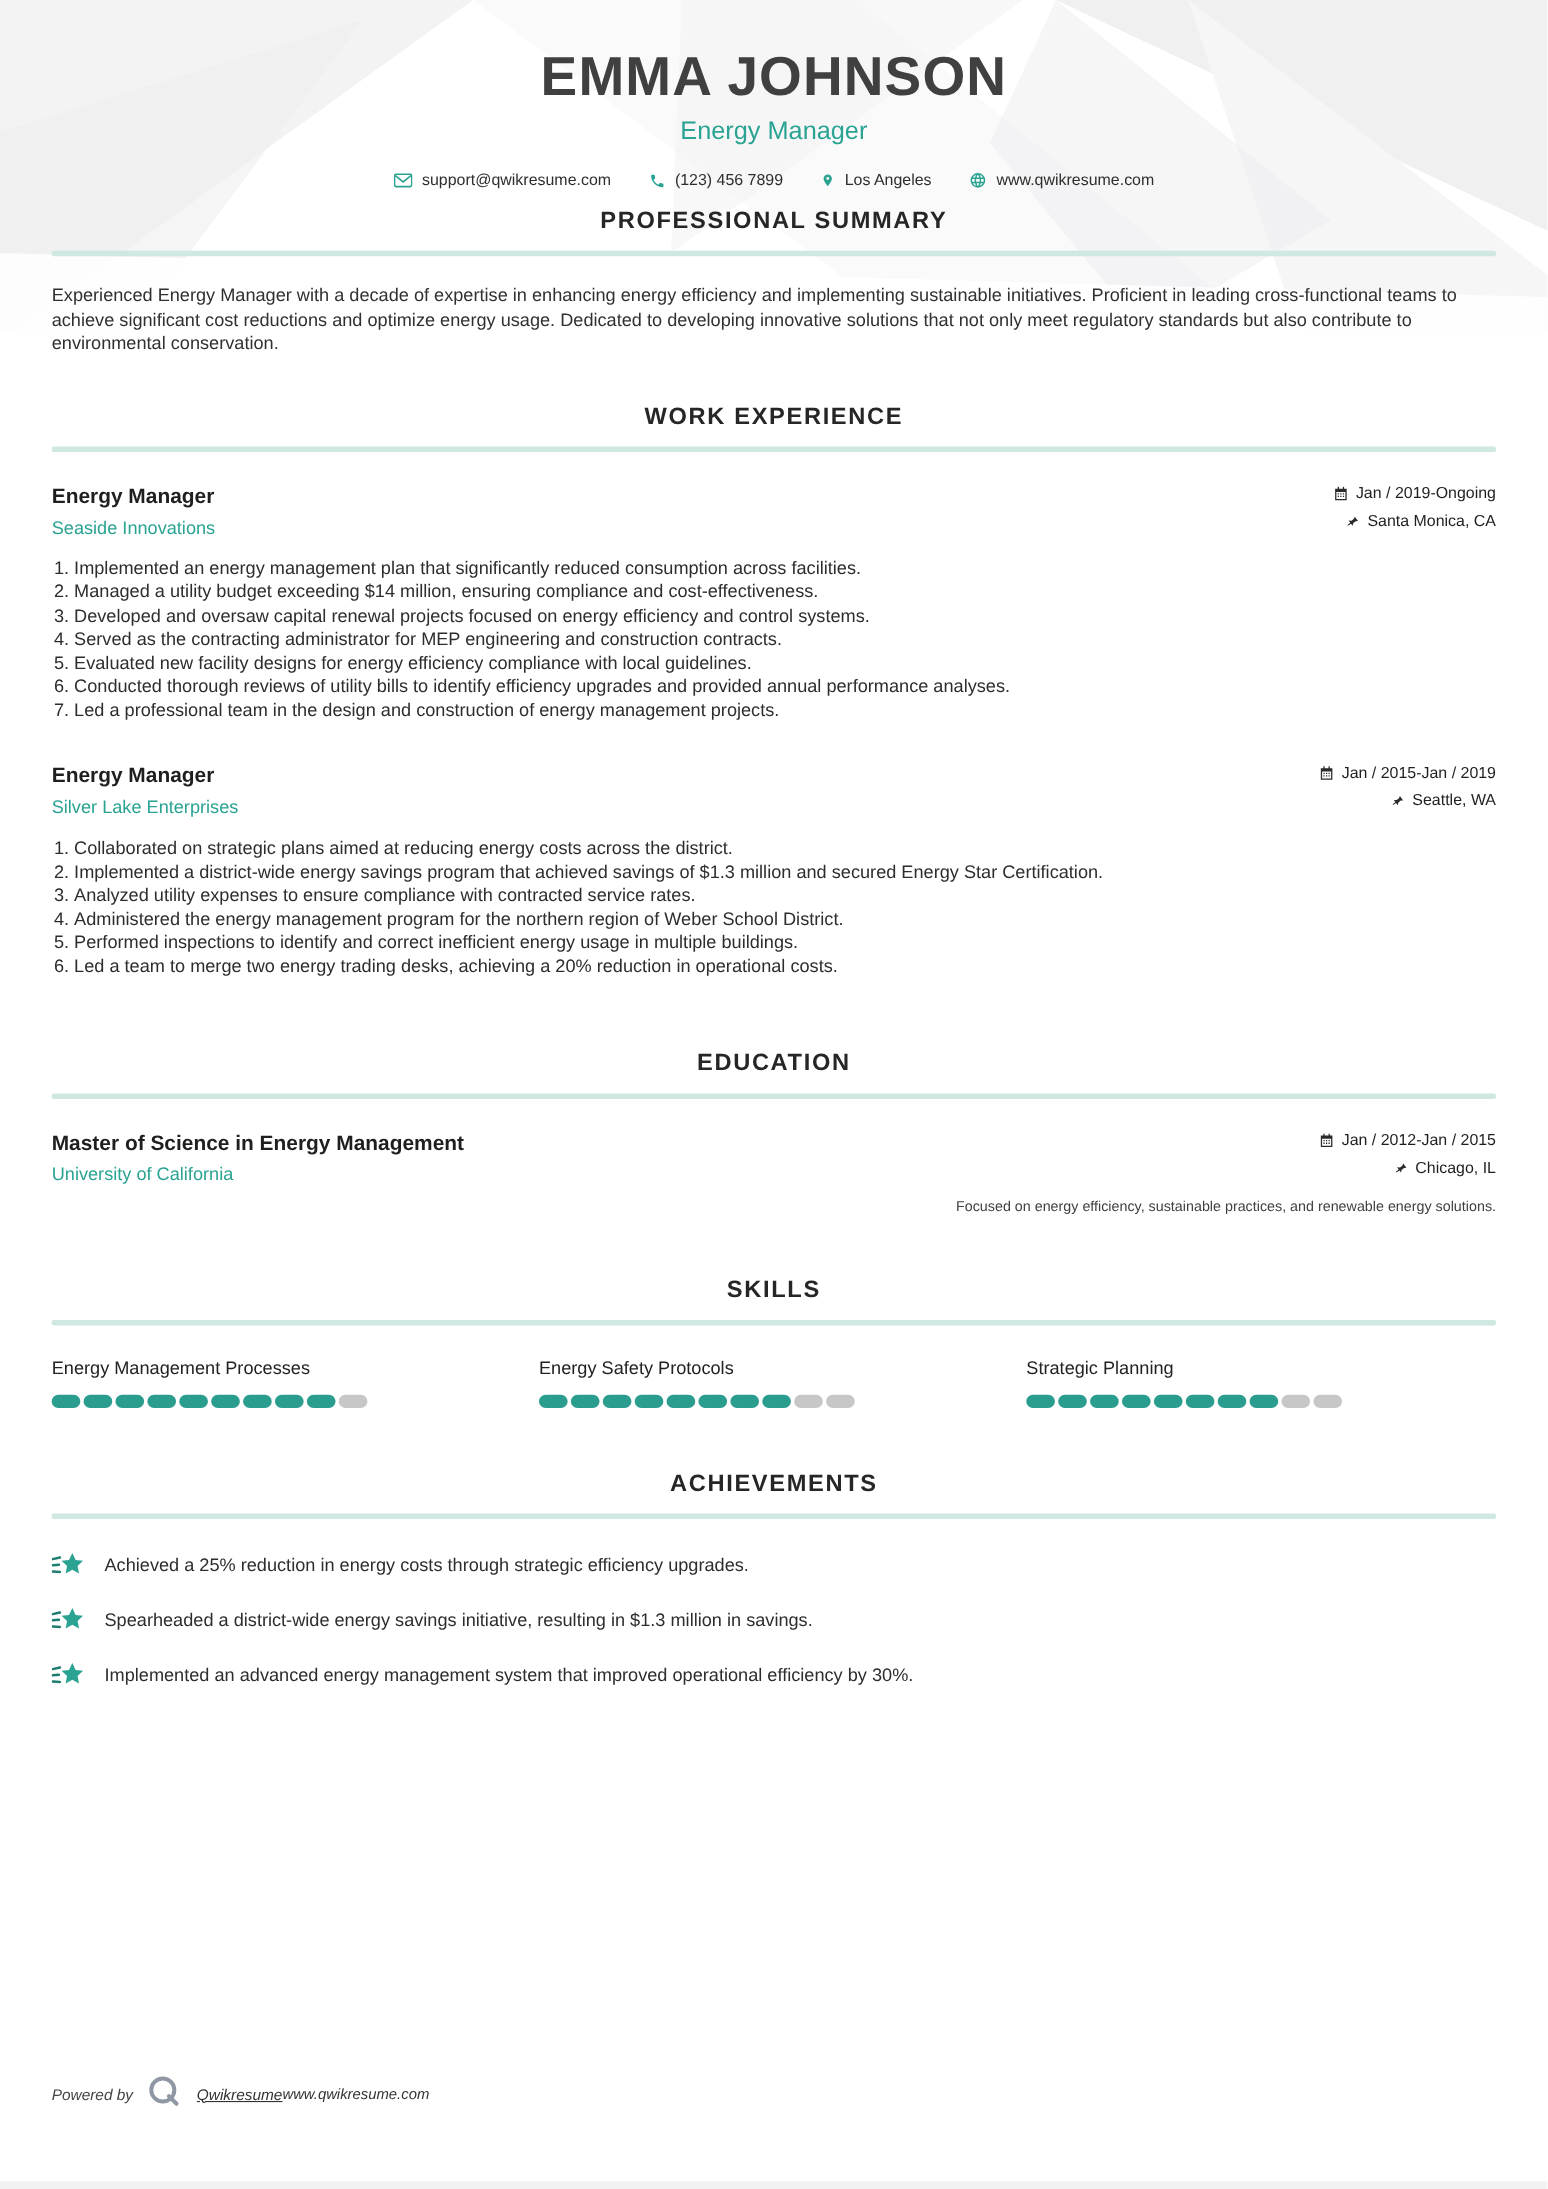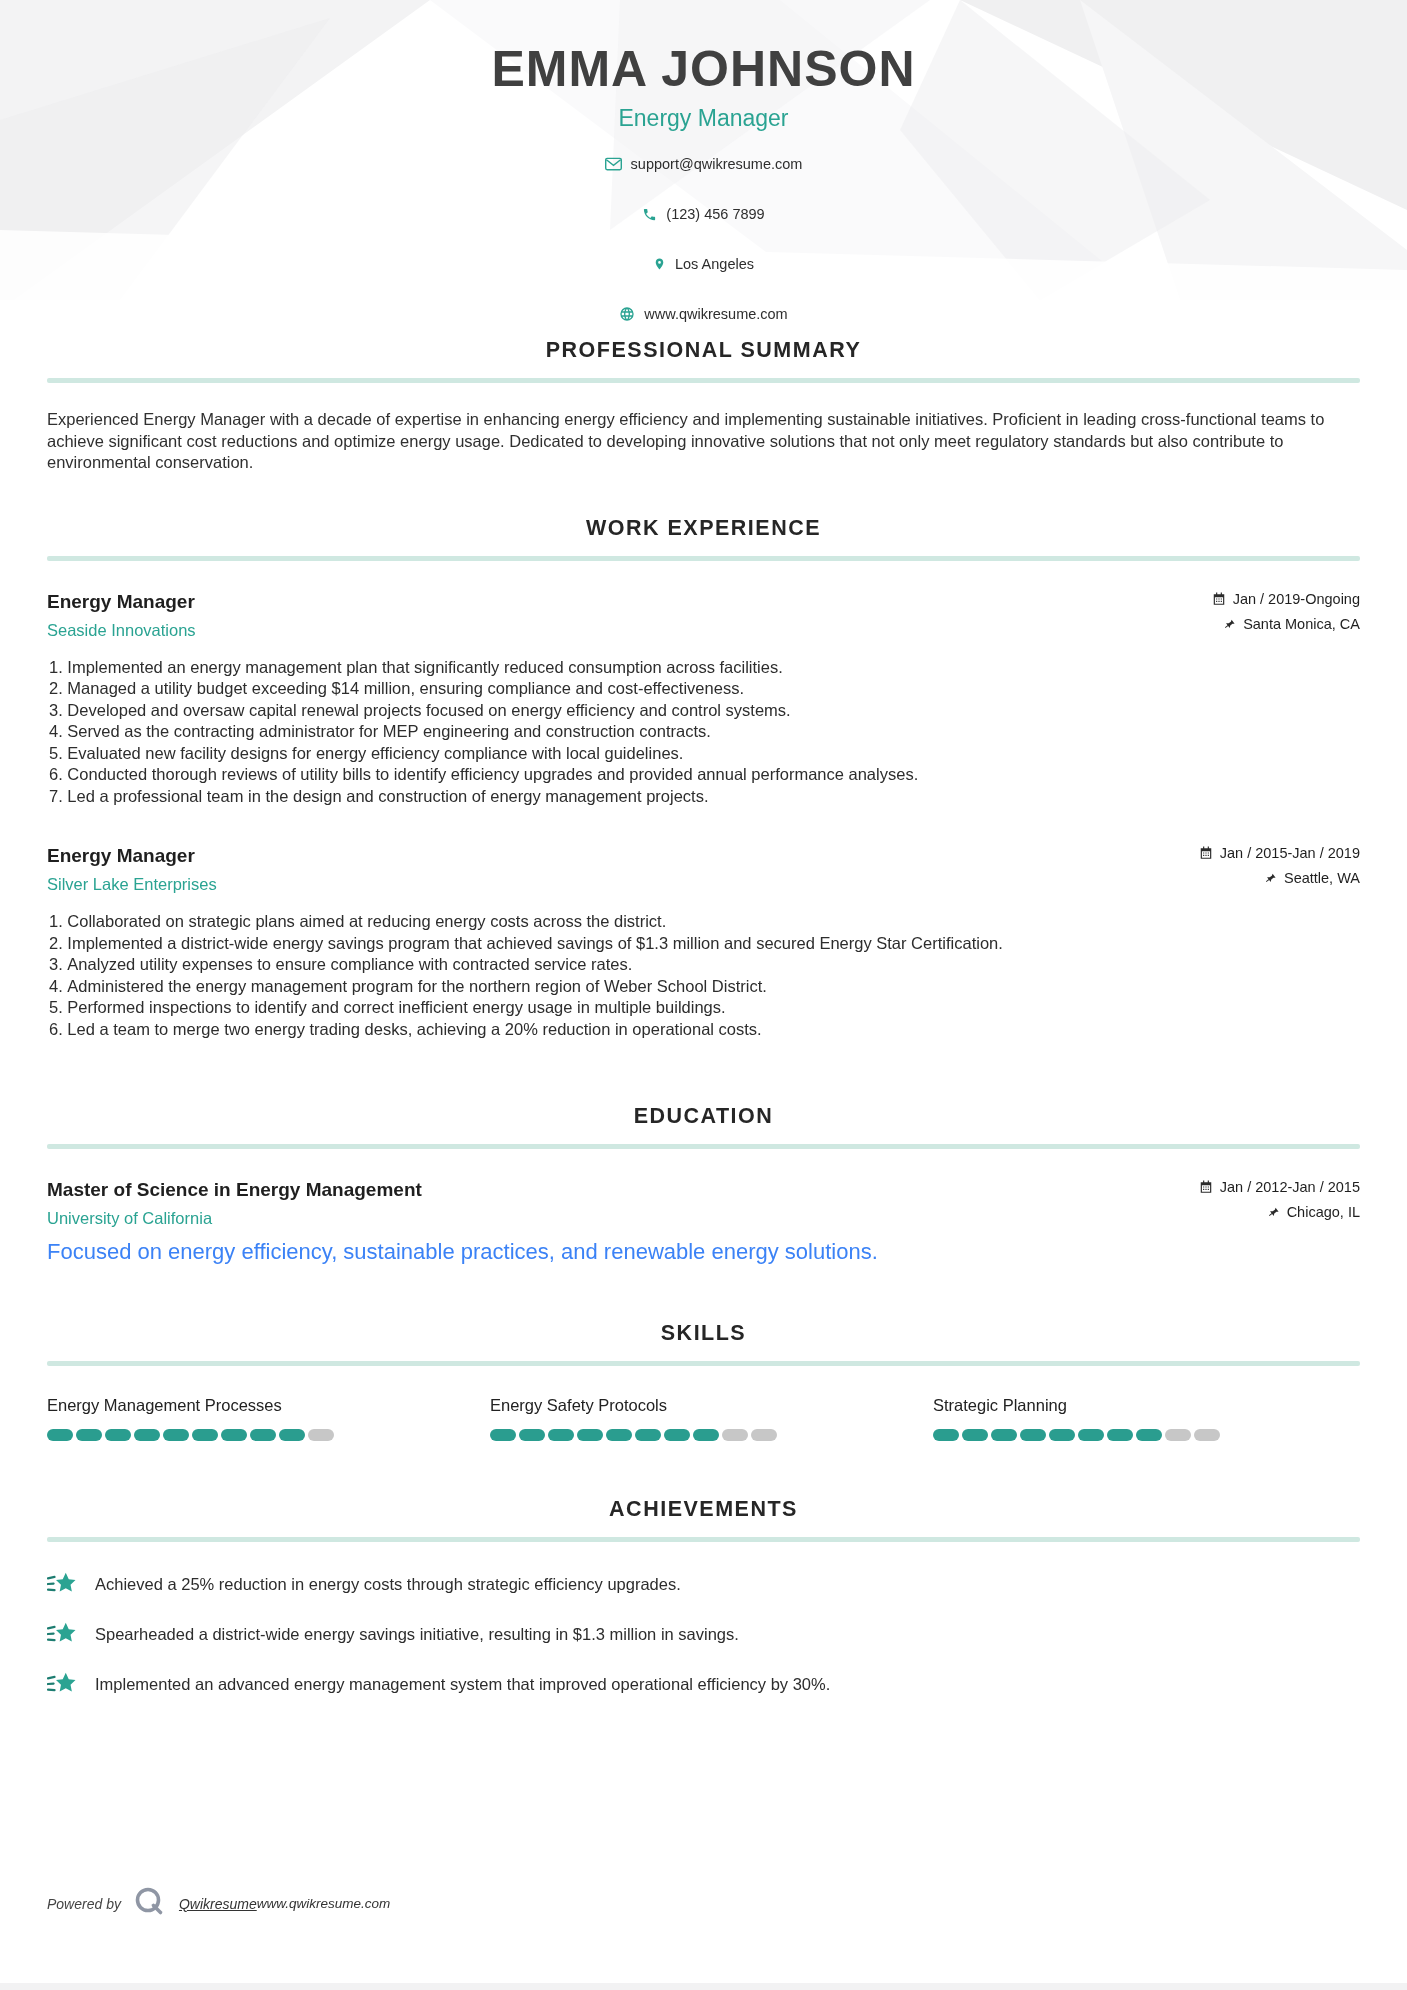--- a/index.html
+++ b/index.html
@@ -23,21 +23,21 @@
   .hero > .hero-content{position:relative;z-index:1;}
   .name{
     font-size:50px;font-weight:800;letter-spacing:1px;color:#404040;
     line-height:1.1;
   }
   .role{
     margin-top:8px;font-size:23px;font-weight:500;color:var(--accent);
   }
   .contacts{
     margin-top:24px;display:flex;justify-content:center;align-items:center;gap:34px;
-    font-size:14.5px;font-weight:500;color:#2e2e2e;flex-direction:column;
+    font-size:14.5px;font-weight:500;color:#2e2e2e;
   }
   .contact{display:inline-flex;align-items:center;gap:9px;text-decoration:none;color:inherit;}
   .contact svg{display:block;}
   
   main{position:relative;z-index:1;padding:0 47px;}
   .section{margin-top:0;}
   .section-title{
     text-align:center;font-size:21.5px;font-weight:700;letter-spacing:1.5px;
     color:var(--ink);
   }
@@ -50,21 +50,21 @@
   .job{margin-top:30px;}
   .job-head{display:flex;justify-content:space-between;align-items:flex-start;}
   .job-title{font-size:19px;font-weight:700;color:#1f1f1f;}
   .job-company{margin-top:8px;font-size:16.5px;color:var(--accent);}
   .job-meta{text-align:right;font-size:14.5px;color:#1f1f1f;}
   .meta-row{display:flex;justify-content:flex-end;align-items:center;gap:7px;margin-bottom:9px;}
   .meta-row svg{display:block;}
   .job-bullets{margin-top:16px;list-style-position:inside;padding-left:2px;}
   .job-bullets li{font-size:16.5px;line-height:21.5px;color:#2d2d2d;}
   
-  .edu-desc{margin-top:10px;font-size:22px;color:#3b82f6;}
+  .edu-desc{margin-top:10px;font-size:13px;color:#404040;text-align:right;}
   
   .skills-grid{display:flex;gap:16px;margin-top:28px;}
   .skill{flex:1;display:flex;flex-direction:column;justify-content:space-between;}
   .skill-name{font-size:16.5px;font-weight:500;color:#222222;line-height:23px;}
   .skill-bar{display:flex;gap:3px;margin-top:12px;}
   .seg{width:26px;height:12px;border-radius:6px;background:var(--segment-off);}
   .seg.on{background:#2a9d8f;}
   
   .ach-list{margin-top:28px;}
   .ach-item{display:flex;align-items:center;gap:18px;margin-bottom:22px;}

